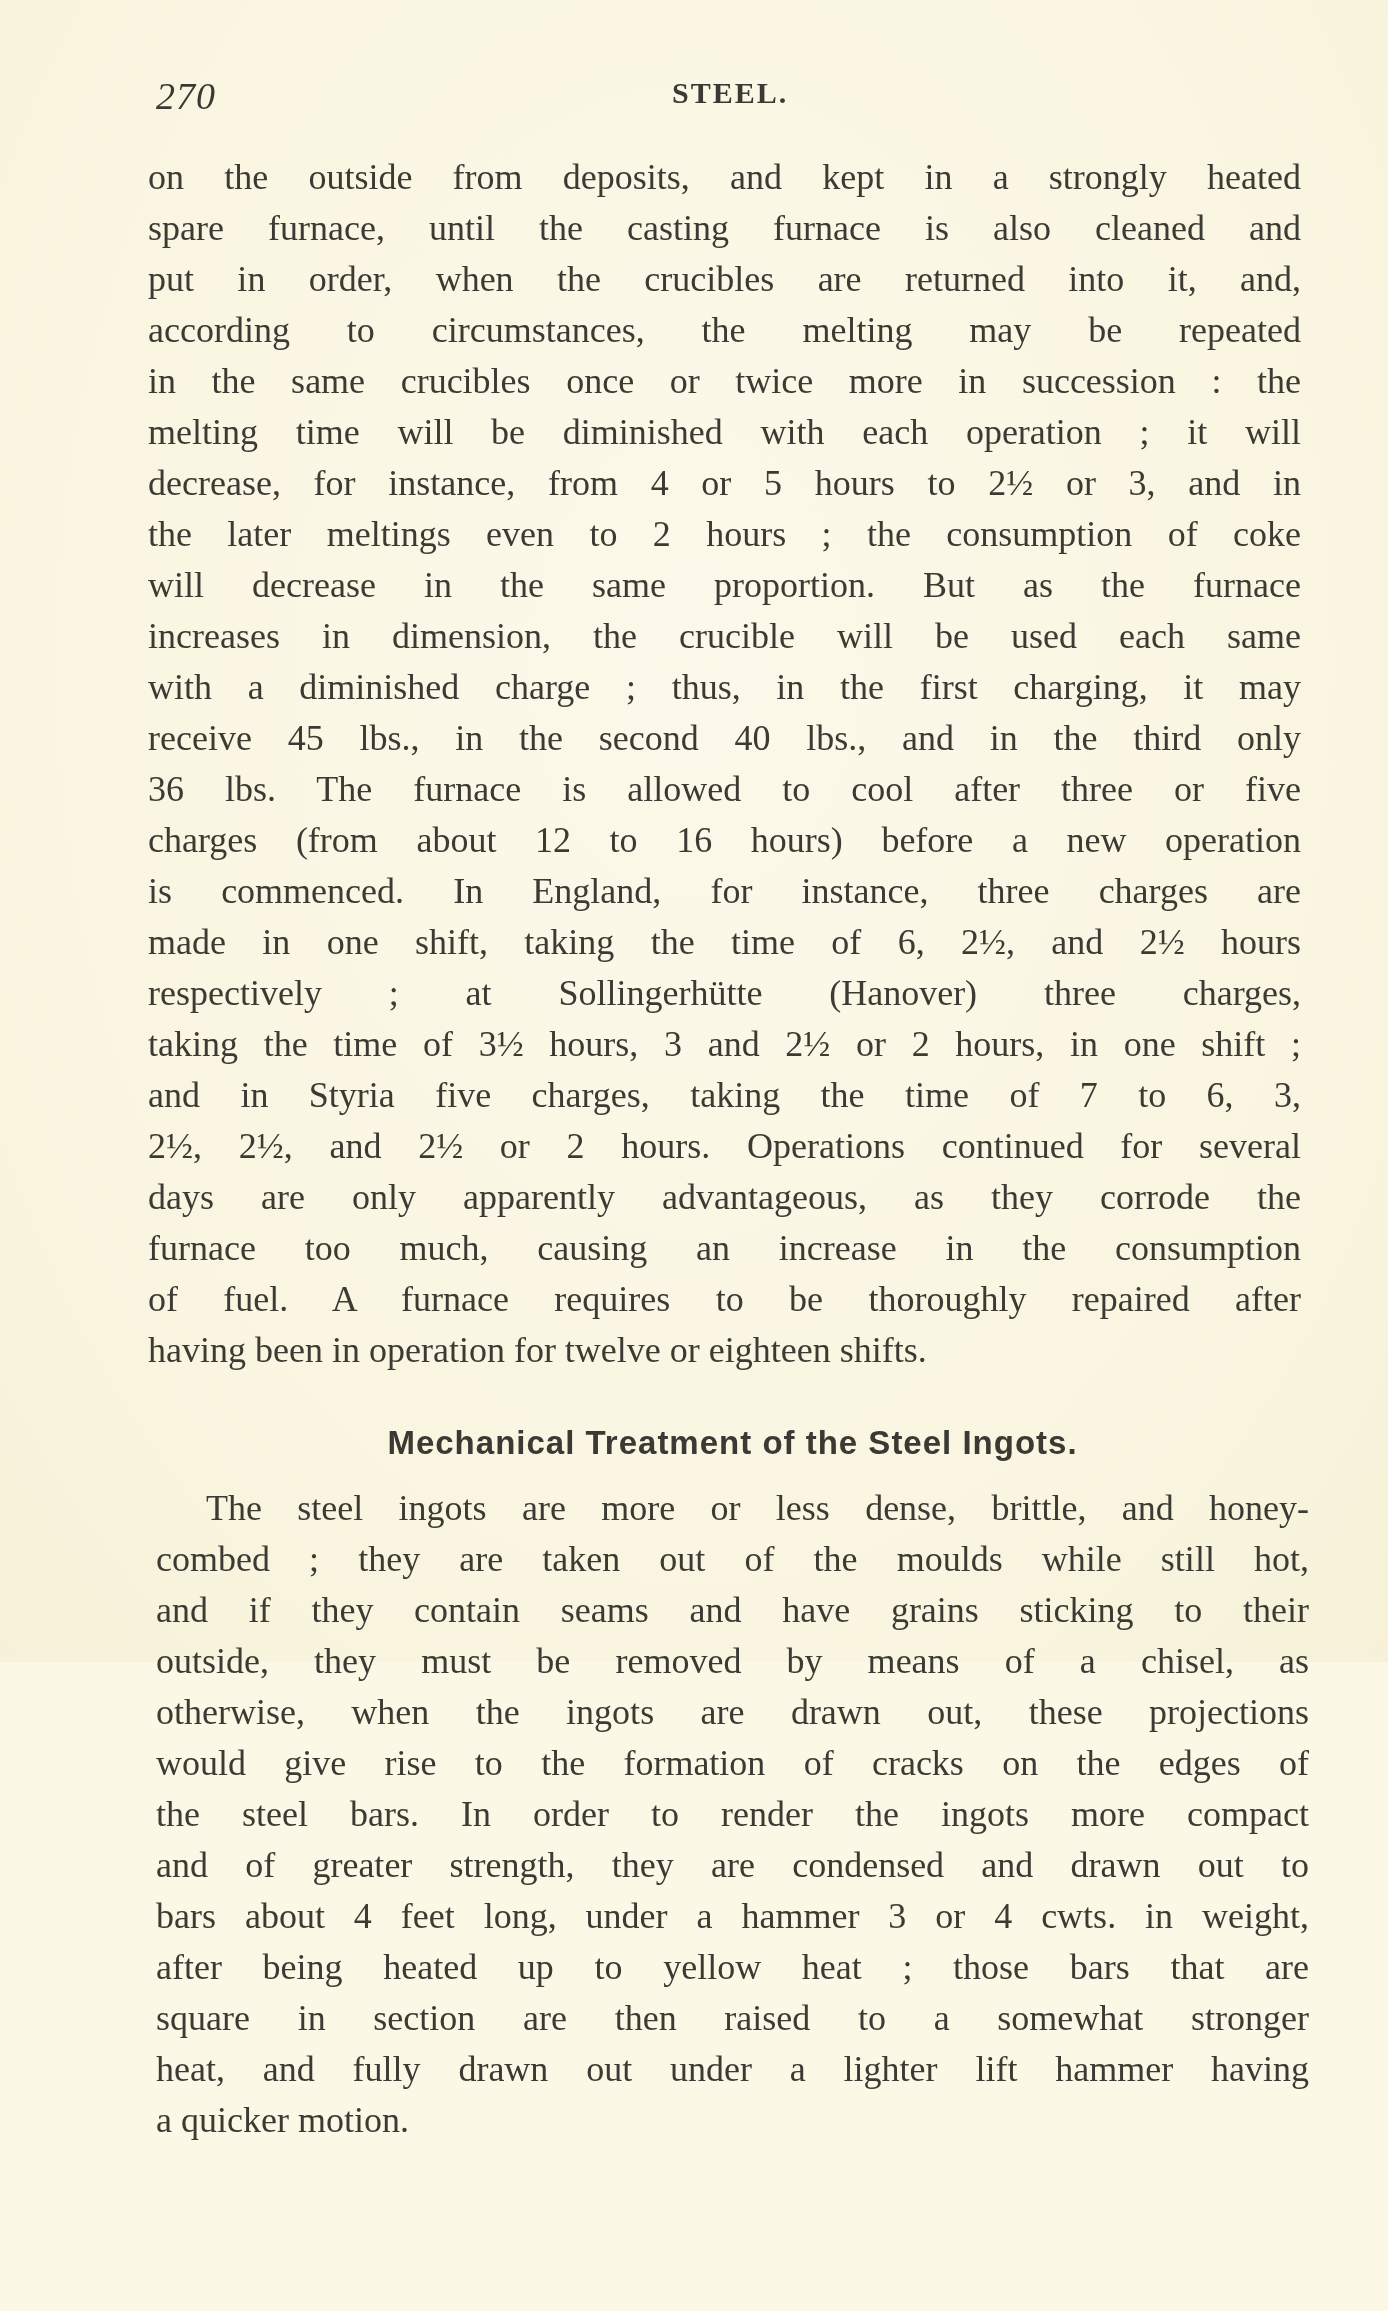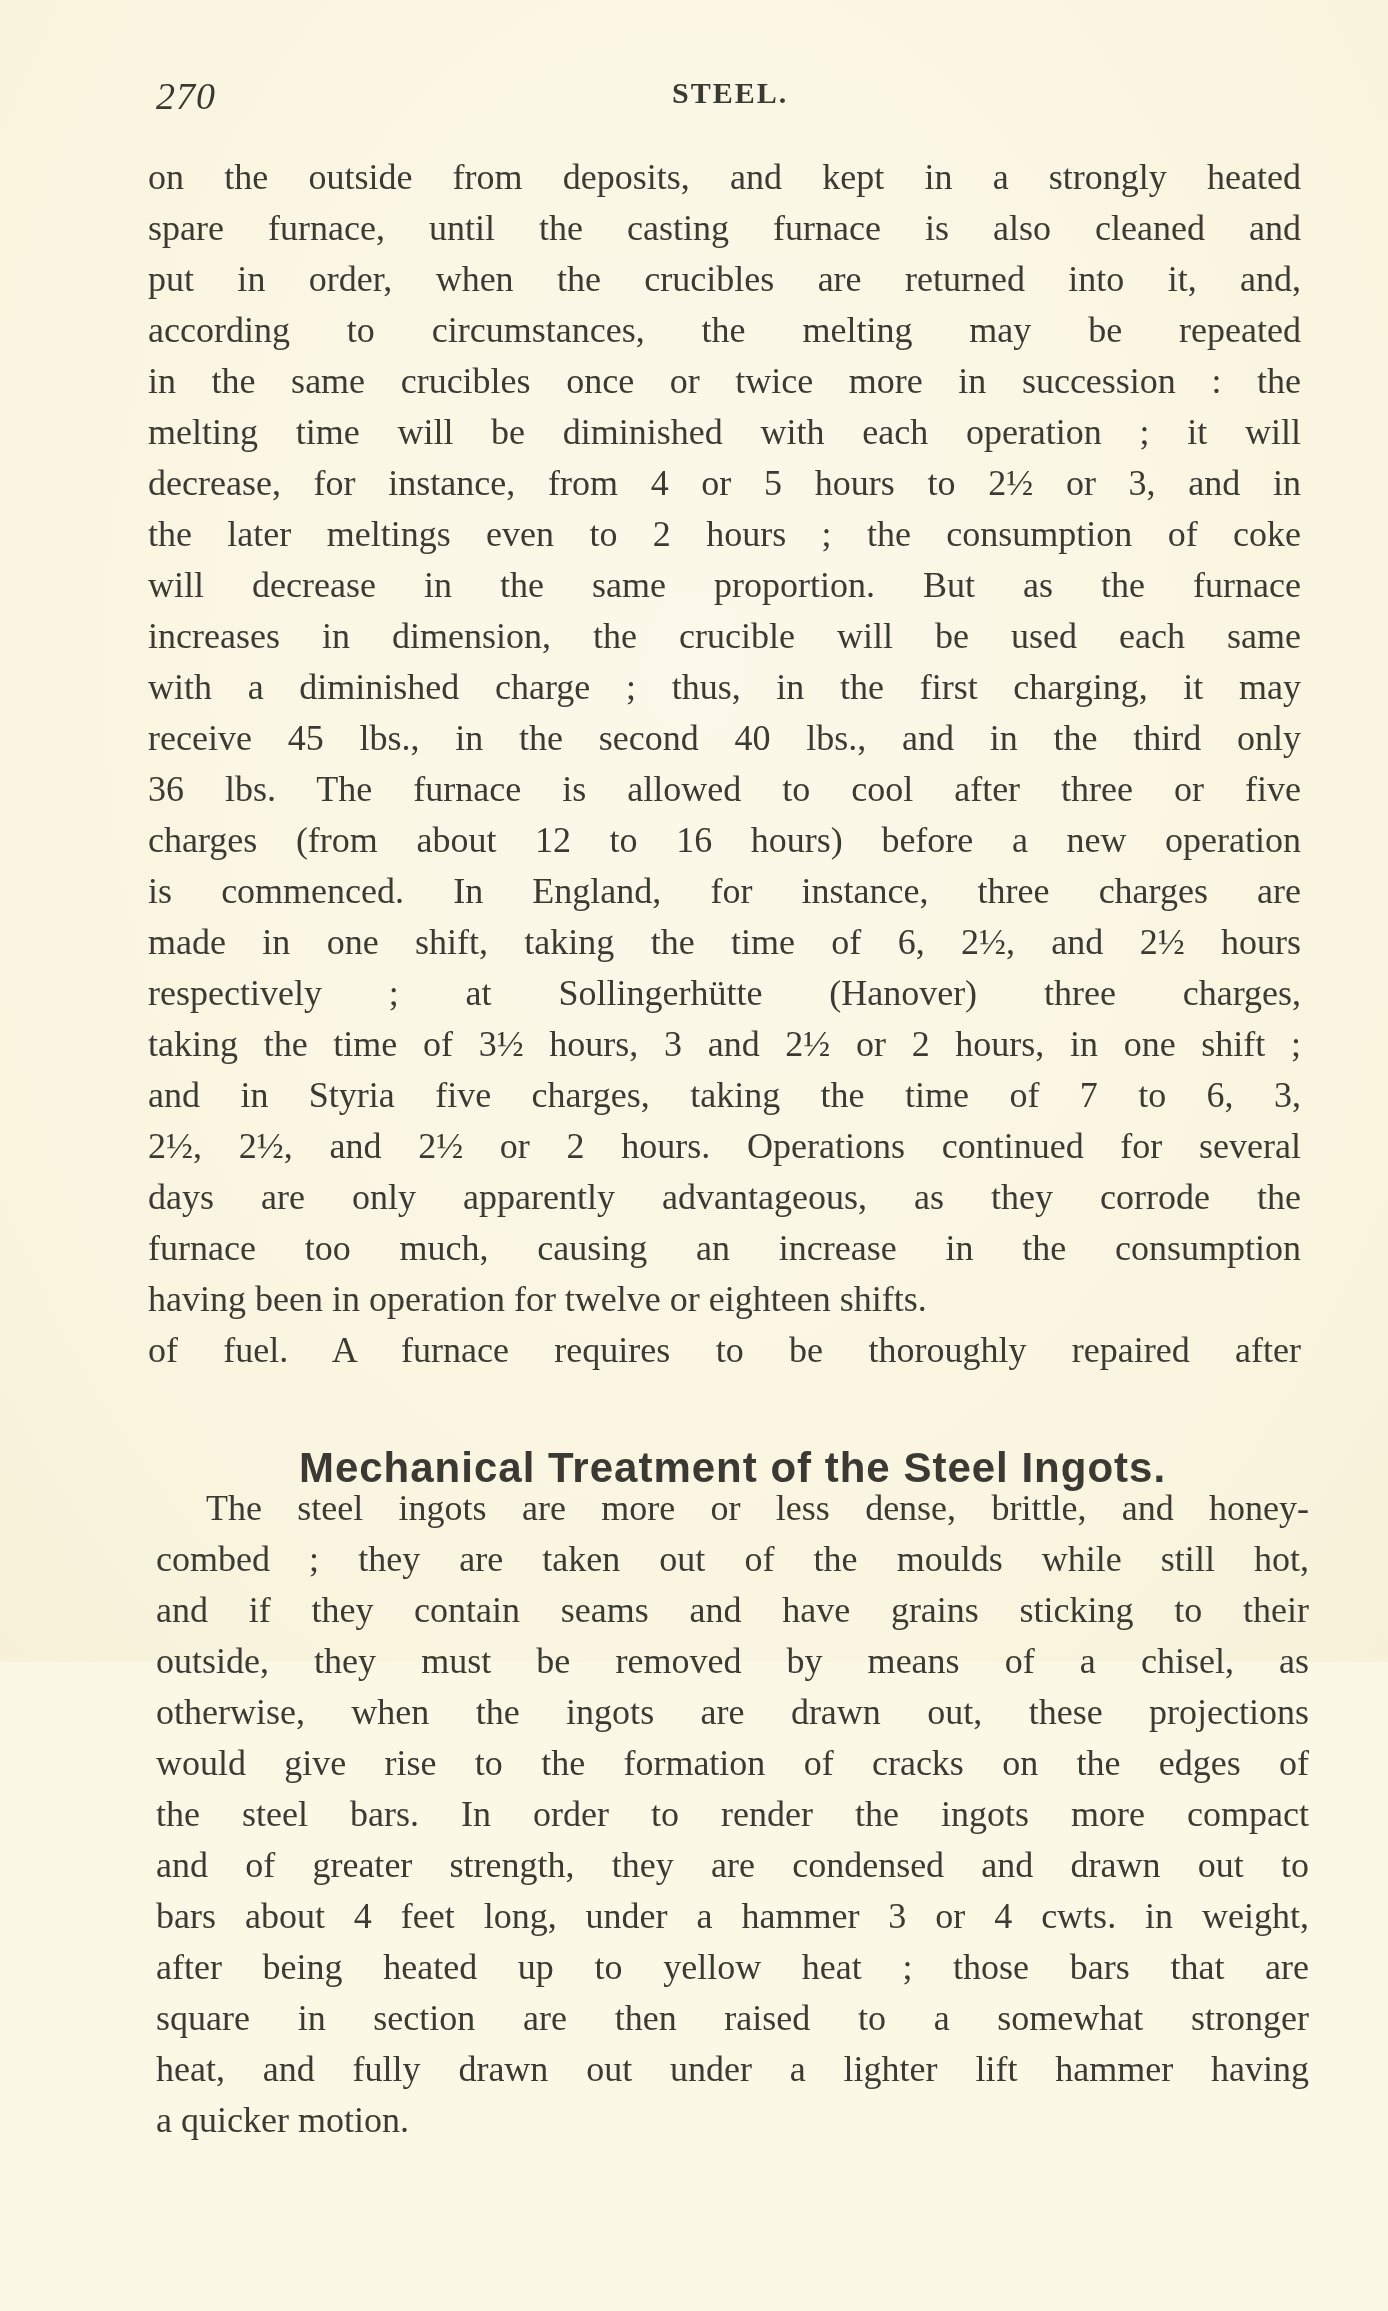--- a/index.html
+++ b/index.html
@@ -67,25 +67,24 @@
     .line.last {
       text-align-last: left;
     }
     .section-heading {
       position: absolute;
       left: 156px;
       top: 1424px;
       width: 1153px;
       text-align: center;
       font-family: "Liberation Sans", sans-serif;
-      font-size: 42px;
+      font-size: 33px;
       letter-spacing: 1px;
       font-weight: bold;
       color: #3a3933;
-      margin-top: 20px;
     }
     .body-text-2 {
       position: absolute;
       left: 156px;
       top: 1483px;
       width: 1153px;
       font-family: "Liberation Serif", serif;
       font-size: 36px;
       color: #3b3a33;
     }
@@ -120,22 +119,22 @@
     <span class="line">36 lbs. The furnace is allowed to cool after three or five</span>
     <span class="line">charges (from about 12 to 16 hours) before a new operation</span>
     <span class="line">is commenced. In England, for instance, three charges are</span>
     <span class="line">made in one shift, taking the time of 6, 2½, and 2½ hours</span>
     <span class="line">respectively ; at Sollingerhütte (Hanover) three charges,</span>
     <span class="line">taking the time of 3½ hours, 3 and 2½ or 2 hours, in one shift ;</span>
     <span class="line">and in Styria five charges, taking the time of 7 to 6, 3,</span>
     <span class="line">2½, 2½, and 2½ or 2 hours. Operations continued for several</span>
     <span class="line">days are only apparently advantageous, as they corrode the</span>
     <span class="line">furnace too much, causing an increase in the consumption</span>
+    <span class="line">of fuel. A furnace requires to be thoroughly repaired after</span>
     <span class="line last">having been in operation for twelve or eighteen shifts.</span>
-    <span class="line">of fuel. A furnace requires to be thoroughly repaired after</span>
   </div>
 
   <div class="section-heading">Mechanical Treatment of the Steel Ingots.</div>
 
   <div class="body-text-2">
     <span class="line indent">The steel ingots are more or less dense, brittle, and honey-</span>
     <span class="line">combed ; they are taken out of the moulds while still hot,</span>
     <span class="line">and if they contain seams and have grains sticking to their</span>
     <span class="line">outside, they must be removed by means of a chisel, as</span>
     <span class="line">otherwise, when the ingots are drawn out, these projections</span>

